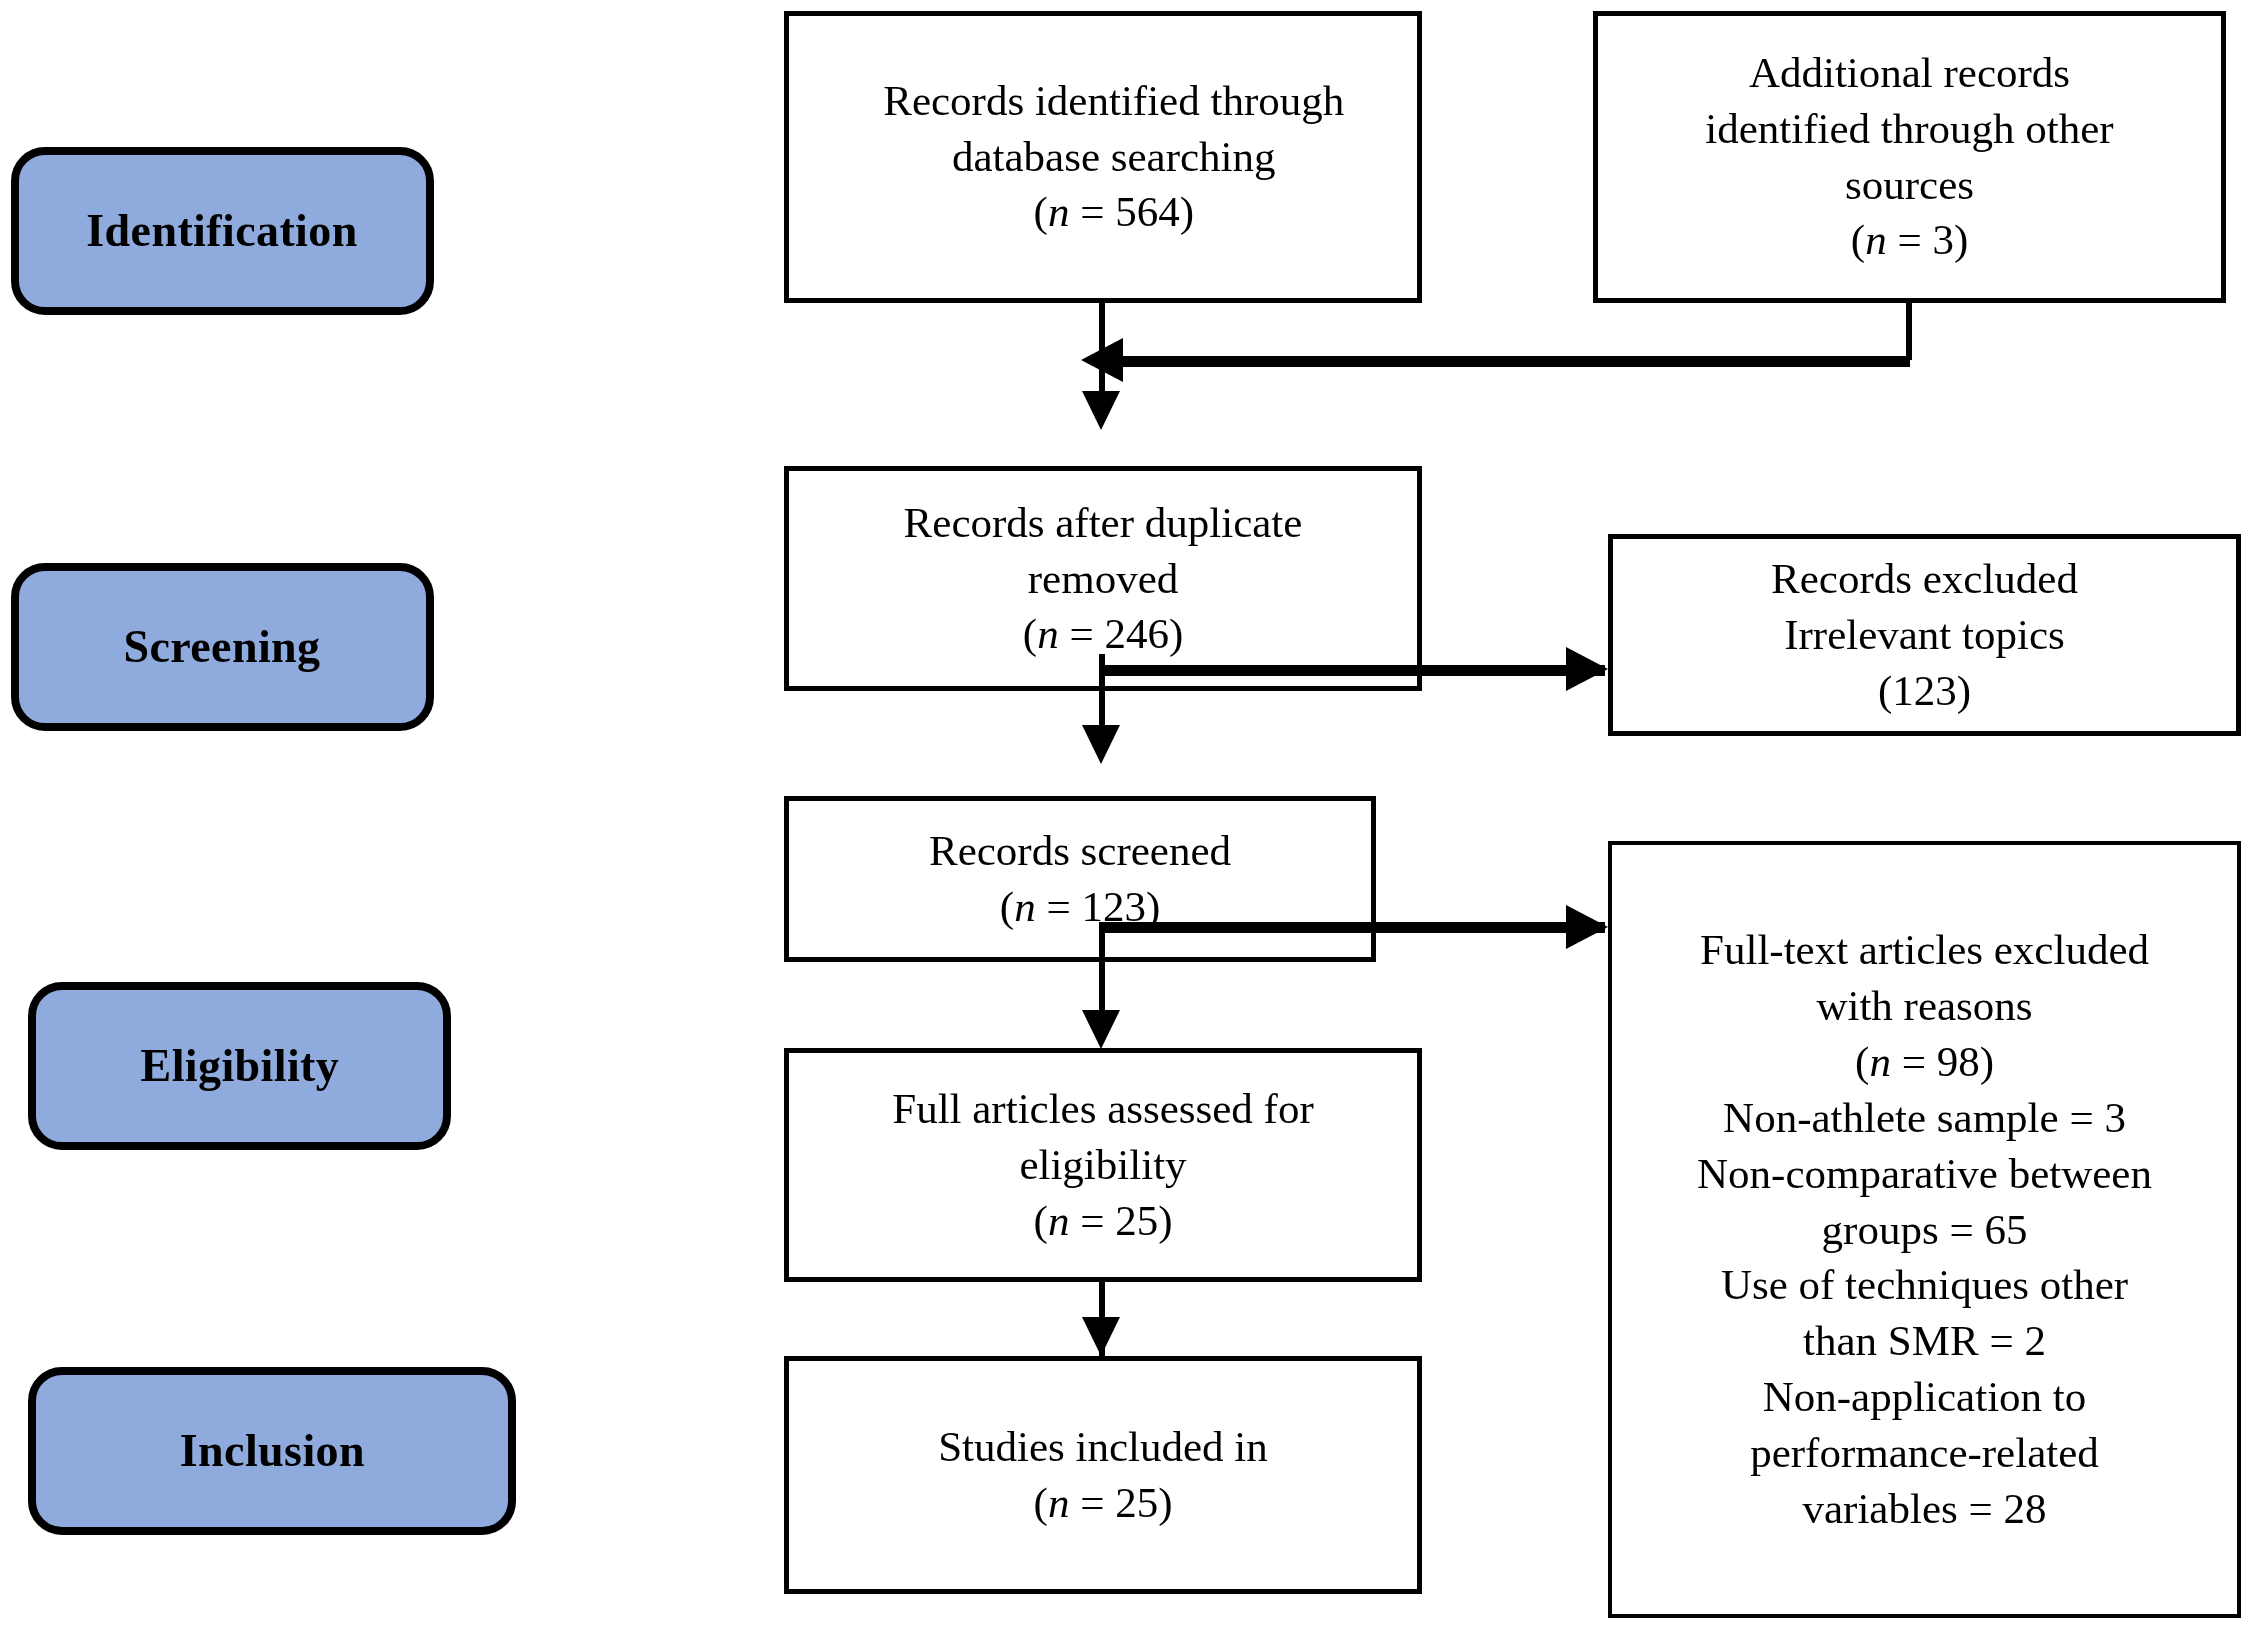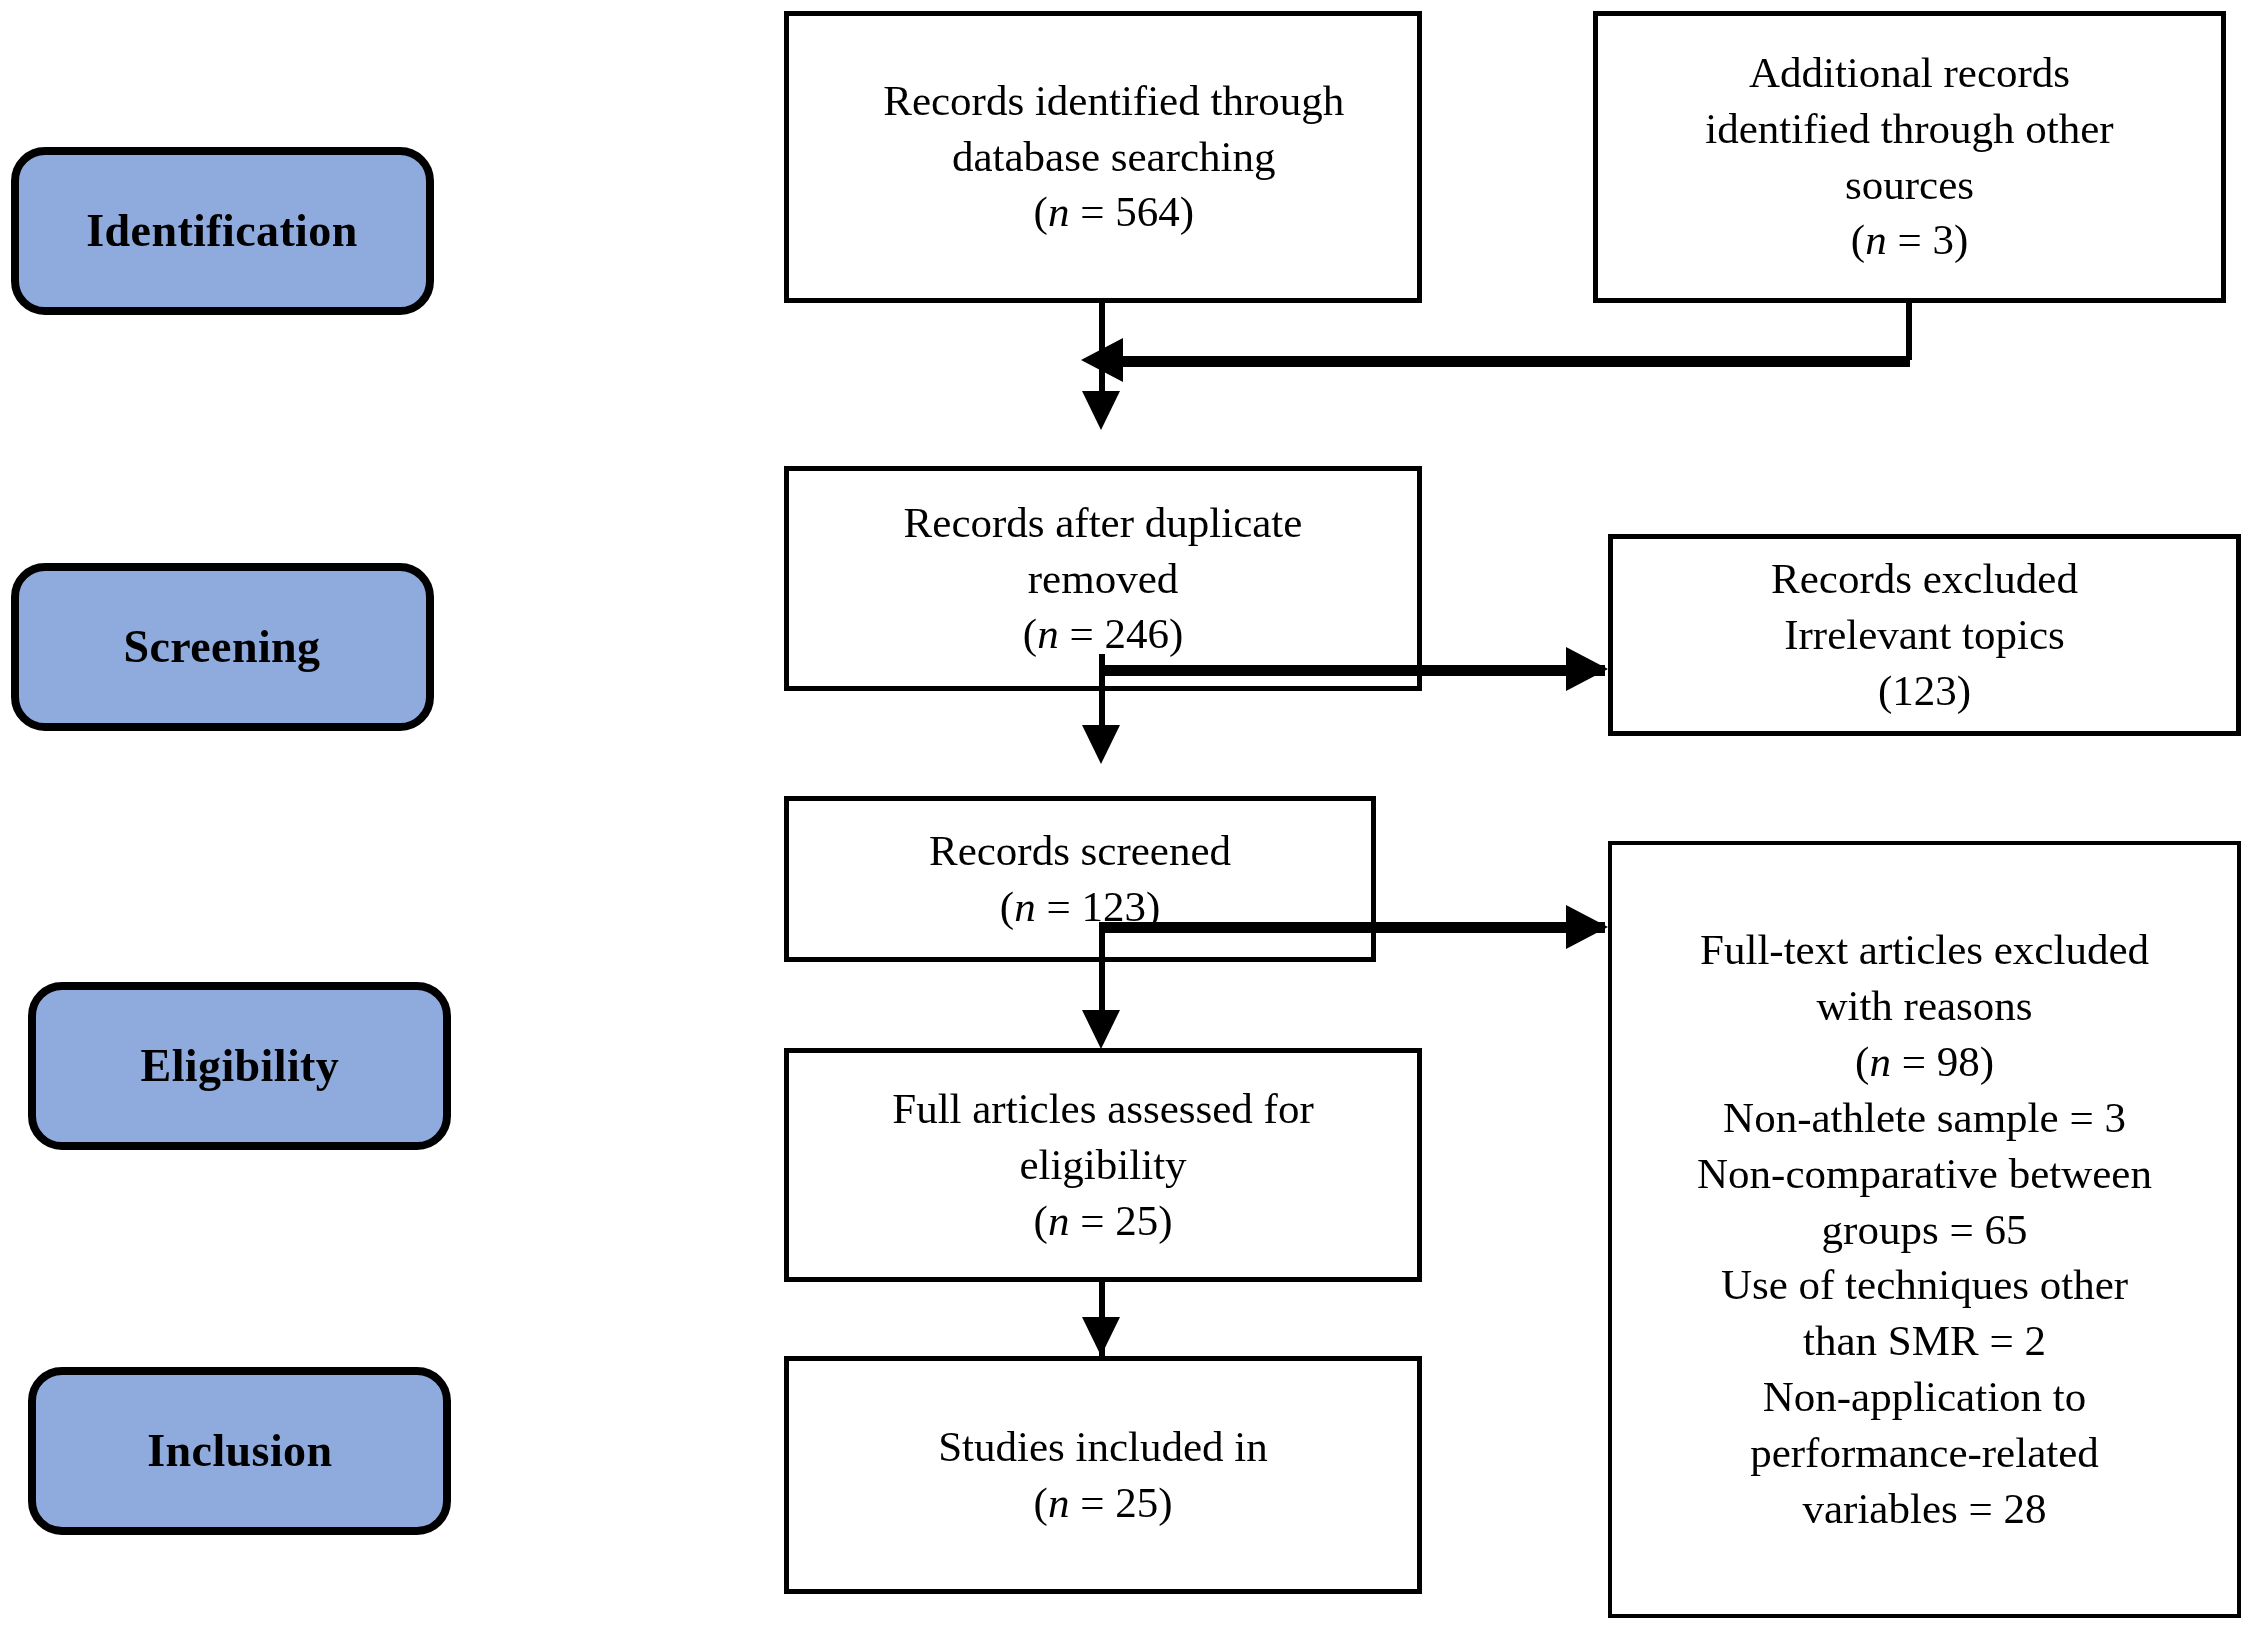--- a/index.html
+++ b/index.html
@@ -105,21 +105,21 @@
   </div>
 
   <div class="stage" style="left:10.5px; top:147px; width:423px; height:168px;">
     <span class="stage-label">Identification</span>
   </div>
 
   <div class="stage" style="left:28.4px; top:982px; width:423px; height:168px;">
     <span class="stage-label">Eligibility</span>
   </div>
 
-  <div class="stage" style="left:28.4px; top:1367px; width:423px; height:168px;">
+  <div class="stage" style="left:28.4px; top:1367px; width:488px; height:168px;">
     <span class="stage-label">Inclusion</span>
   </div>
 
   <div class="box" style="left:784px; top:10.5px; width:638px; height:292px;padding-left:32px;">
     <div class="line">Records identified through</div>
     <div class="line">database searching</div>
     <div class="line">
       <span>(</span><em>n</em><span> = 564)</span>
     </div>
   </div>

